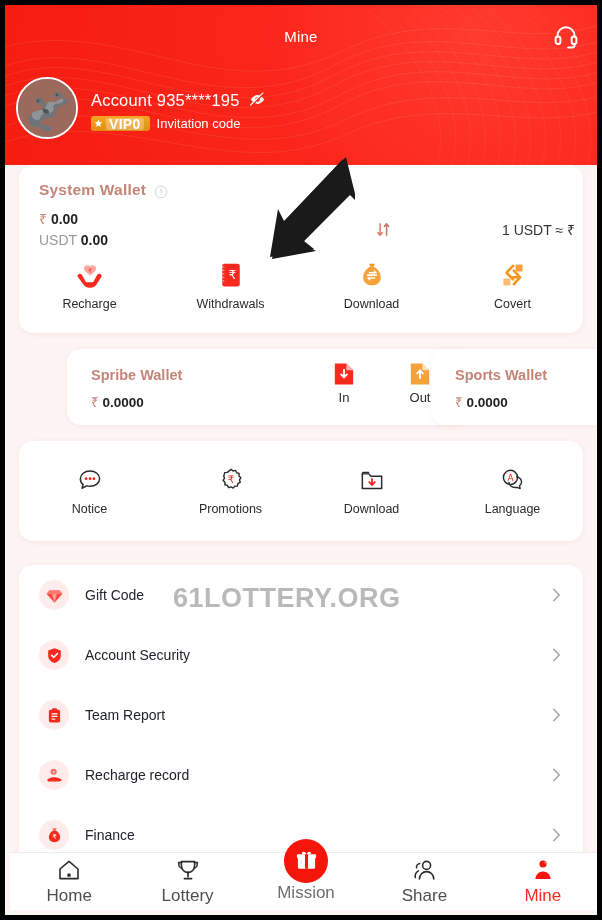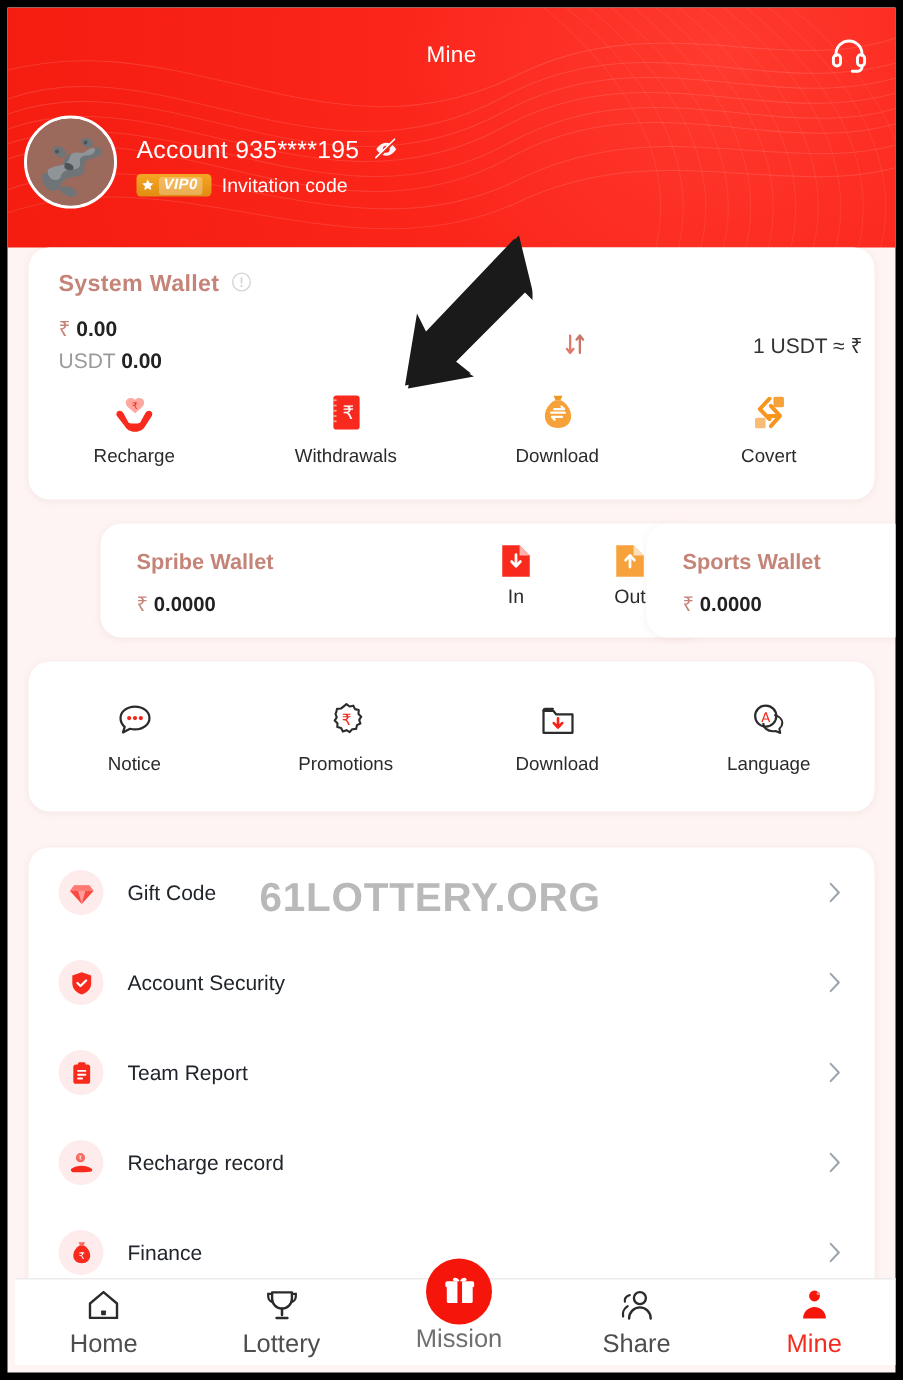--- a/index.html
+++ b/index.html
@@ -48,37 +48,37 @@
     position:absolute; left:86px; top:111px;
     display:flex; align-items:center; gap:7px;
   }
   .vip-badge {
     display:inline-flex; align-items:center; gap:3px;
     background:linear-gradient(180deg,#f5a623,#e08c12);
     border-radius:3px; padding:1px 6px 1px 3px; height:15px;
   }
   .vip-star { width:9px; height:9px; display:block; }
   .vip-badge span {
-    color:#fff; font-size:10px; font-weight:bold; letter-spacing:.3px;
-    background:rgba(255,255,255,.28); padding:0 3px; border-radius:2px; line-height:12px;font-style:italic;
+    color:#fff; font-size:14px; font-weight:bold; letter-spacing:.3px;
+    background:rgba(255,255,255,.28); padding:0 3px; border-radius:2px; line-height:12px;
   }
   .inv-code { color:#fff; font-size:13px; }
 
   
   .card {
     position:absolute; background:#fff;
     border-radius:14px; box-shadow:0 1px 5px rgba(190,120,110,.10);
   }
 
   
   #sys-card { left:14px; top:160px; width:564px; height:168px; }
   .sw-title {
     position:absolute; left:20px; top:16px;
     font-size:15.5px; font-weight:bold; color:#c58478; letter-spacing:.2px;
-    display:flex; align-items:flex-start; gap:8px;
+    display:flex; align-items:flex-end; gap:8px;
   }
   .info-i { width:14px; height:14px; opacity:.55; }
   .sw-inr { position:absolute; left:20px; top:44px; font-size:14px; color:#222; }
   .sw-inr .cur { color:#c58478; }
   .sw-inr b, .sw-usdt b { color:#222; }
   .sw-usdt { position:absolute; left:20px; top:67px; font-size:14px; }
   .sw-usdt .cur { color:#9a9a9a; }
   .swap-ic { position:absolute; left:356px; top:56px; width:17px; height:17px; }
   .rate {
     position:absolute; right:8px; top:55px;

